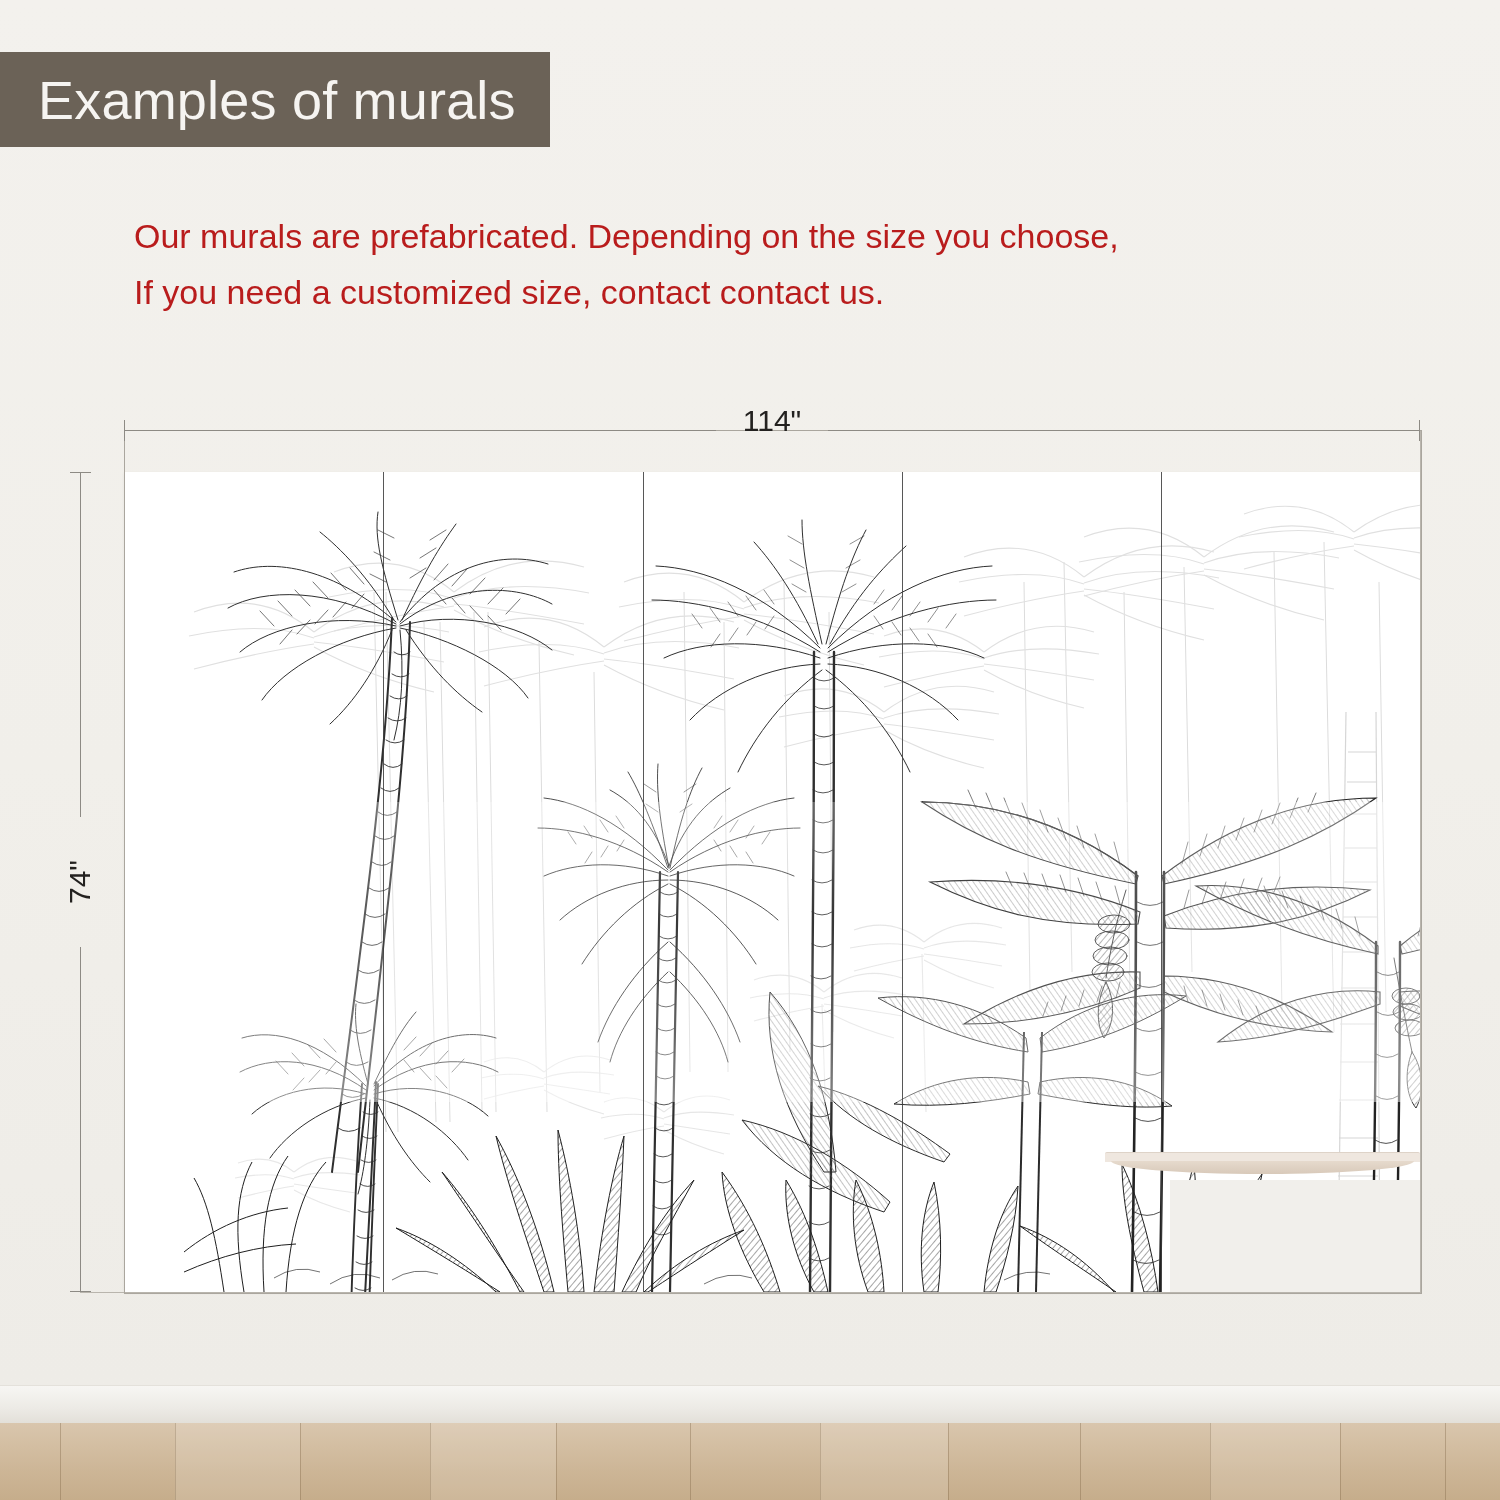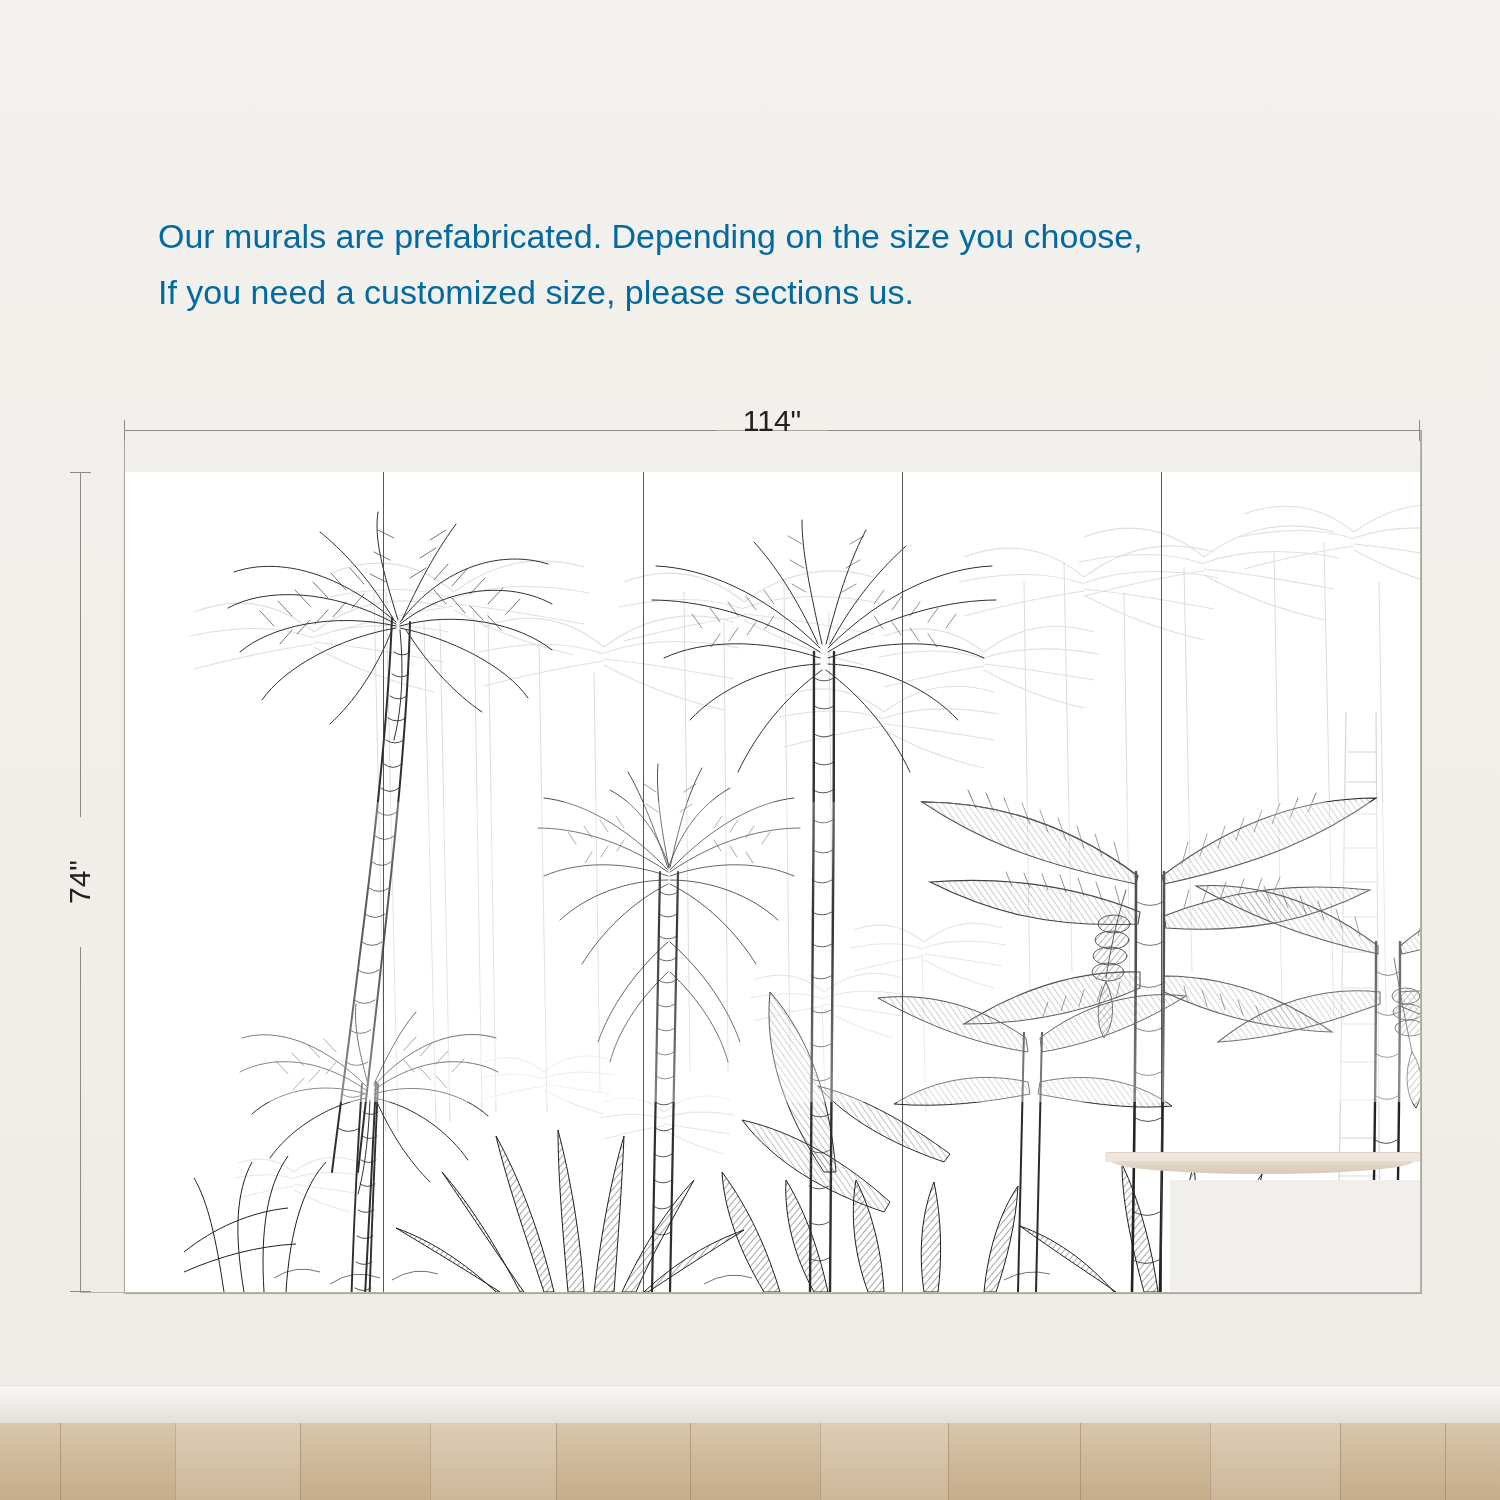--- a/index.html
+++ b/index.html
@@ -71,24 +71,24 @@
     font-size: 54px;
     font-weight: 400;
     letter-spacing: 0.2px;
     line-height: 1;
     white-space: nowrap;
   }
 
   
   .paragraph {
     position: absolute;
-    left: 158px;
+    left: 134px;
     top: 208px;
     width: 1210px;
-    color: #0369a1;
+    color: #b91c1c;
     font-size: 34px;
     line-height: 56px;
     font-weight: 400;
   }
   .paragraph .line { display: block; white-space: nowrap; }
 
   
   .dim-top {
     position: absolute;
     left: 124px;
@@ -628,24 +628,27 @@
   </div>
 
   <div class="dim-left">
     <div class="rule top"></div>
     <div class="rule bottom"></div>
     <div class="cap t"></div>
     <div class="cap b"></div>
     <div class="label">74"</div>
   </div>
 
+  <div class="banner">
+    <div class="banner-title">Examples of murals</div>
+  </div>
 
   <div class="paragraph">
     <span class="line">Our murals are prefabricated. Depending on the size you choose,</span>
-    <span class="line">If you need a customized size, please sections us.</span>
+    <span class="line">If you need a customized size, contact contact us.</span>
   </div>
 
   <div class="baseboard"></div>
   <div class="floor">
     <div class="plank" style="left:60px;"></div>
     <div class="plank" style="left:175px;"></div>
     <div class="plank" style="left:300px;"></div>
     <div class="plank" style="left:430px;"></div>
     <div class="plank" style="left:556px;"></div>
     <div class="plank" style="left:690px;"></div>

